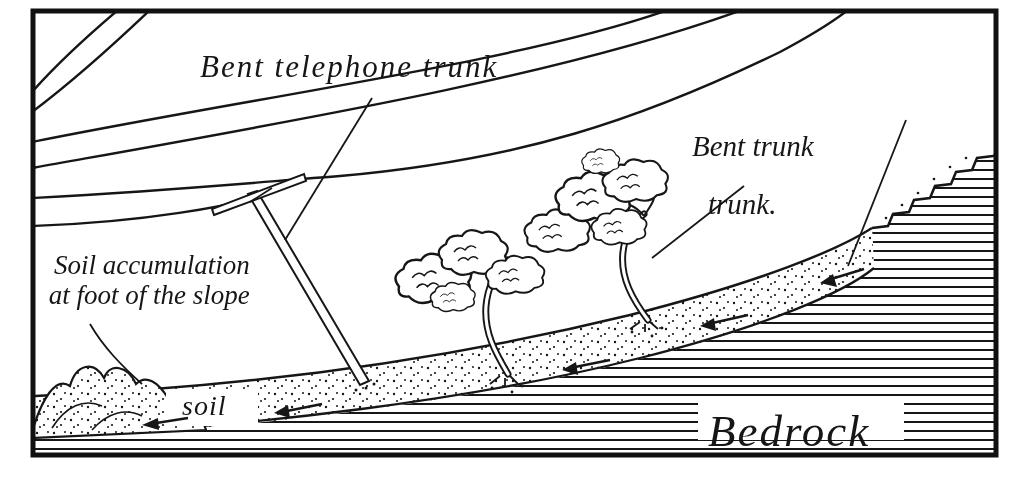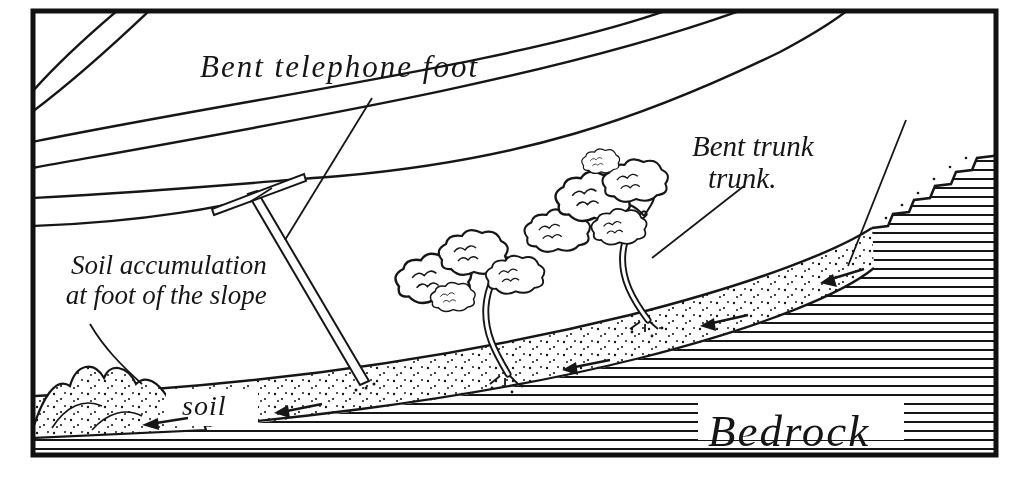--- a/index.html
+++ b/index.html
@@ -182,29 +182,29 @@
         <path class="leader" d="M 744,186 L 652,258"></path>
         <path class="leader" d="M 906,120 L 848,266"></path>
         <path class="leader" d="M 90,324 C 104,348 122,366 142,384"></path>
       </g>
 
     </g>
 
     <rect x="33" y="11" width="963" height="444" fill="none" stroke="#111111" stroke-width="5"></rect>
   </svg>
 
-  <div class="label" style="left:200px;top:50px;font-size:31px;letter-spacing:2px;">Bent telephone foot</div>
+  <div class="label" style="left:200px;top:50px;font-size:31px;letter-spacing:2px;">Bent telephone trunk</div>
 
 
   <div class="label" style="left:692px;top:130px;font-size:29px;">
     <div>Bent trunk</div>
-    <div style="margin-left:16px;">trunk.</div>
+    <div style="margin-left:16px;margin-top:26px;">trunk.</div>
   </div>
 
-  <div class="label" style="left:71px;top:250px;font-size:27px;font-style:italic;">
+  <div class="label" style="left:54px;top:250px;font-size:27px;font-style:italic;">
     <div>Soil accumulation</div>
     <div style="margin-left:-14px;text-align:right;">at foot of the slope</div>
   </div>
 
   <div class="label" style="left:182px;top:390px;font-size:28px;letter-spacing:1px;">soil</div>
 
   <div class="label" style="left:708px;top:406px;font-size:45px;letter-spacing:2px;">Bedrock</div>
 
 </div>
 

